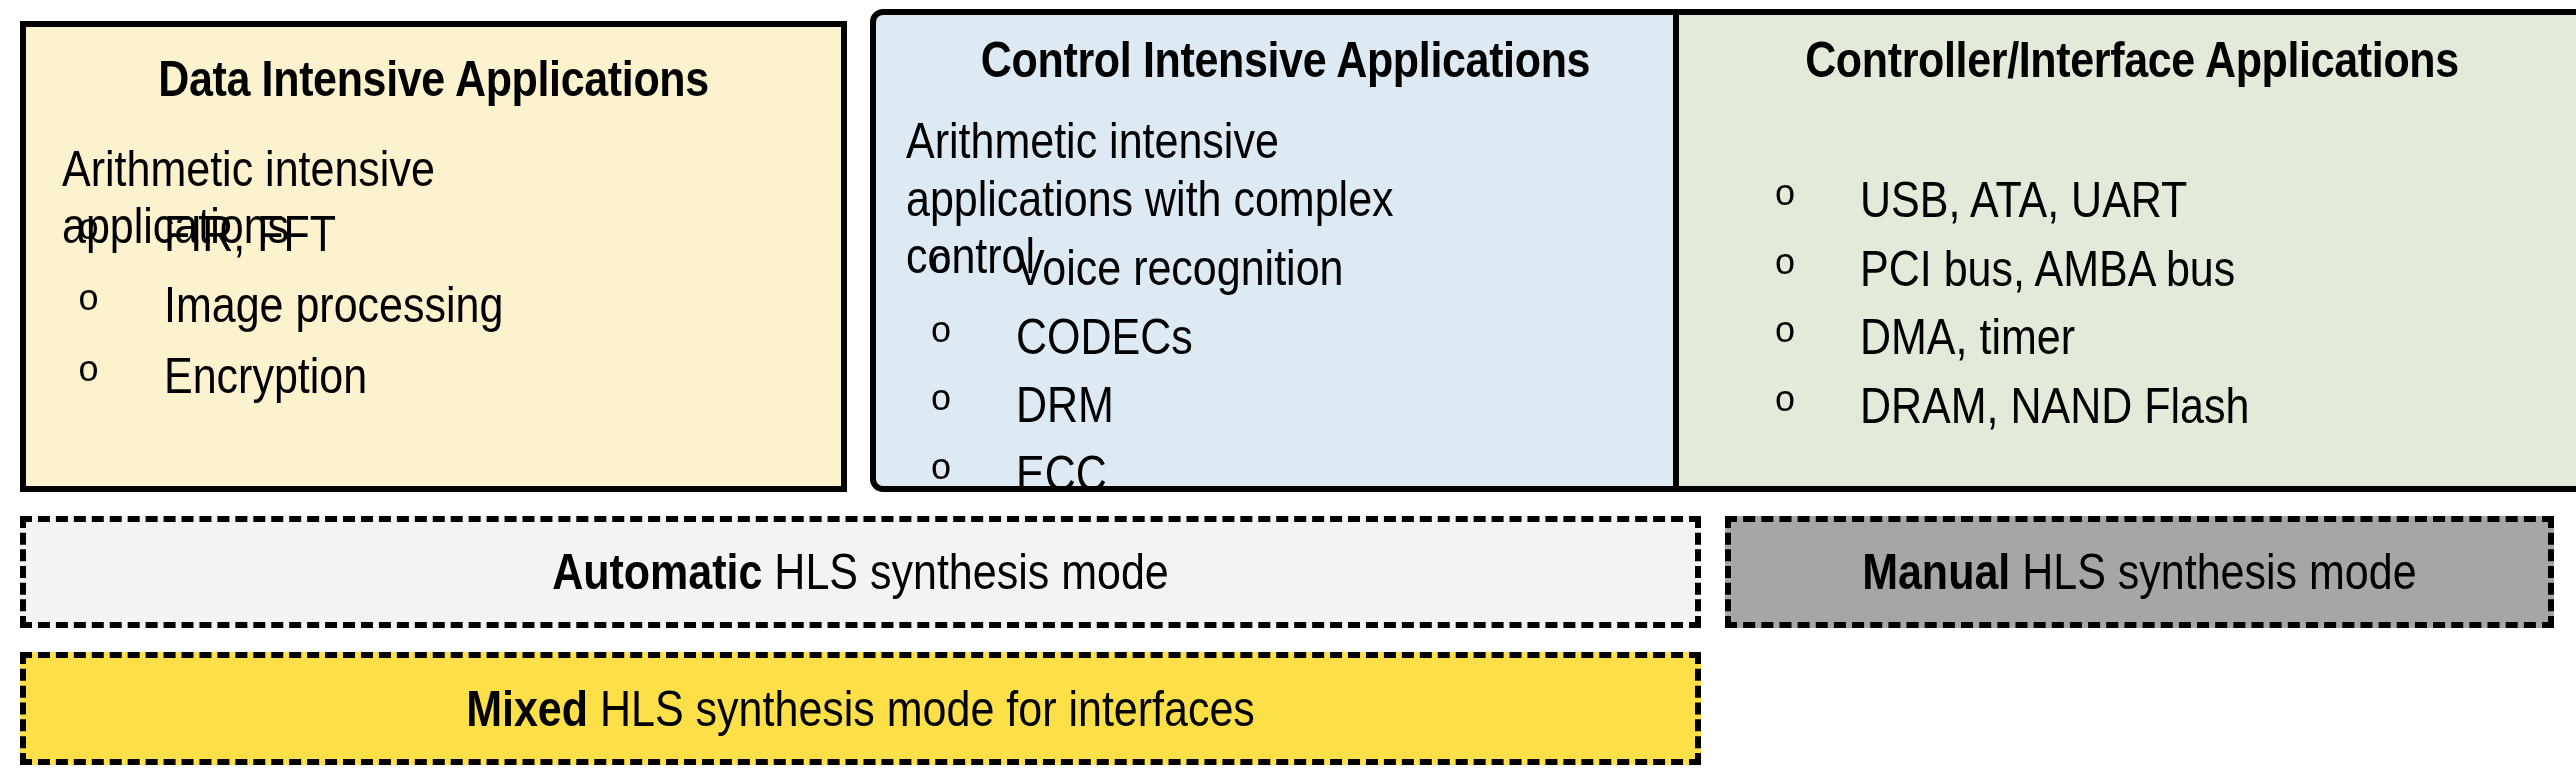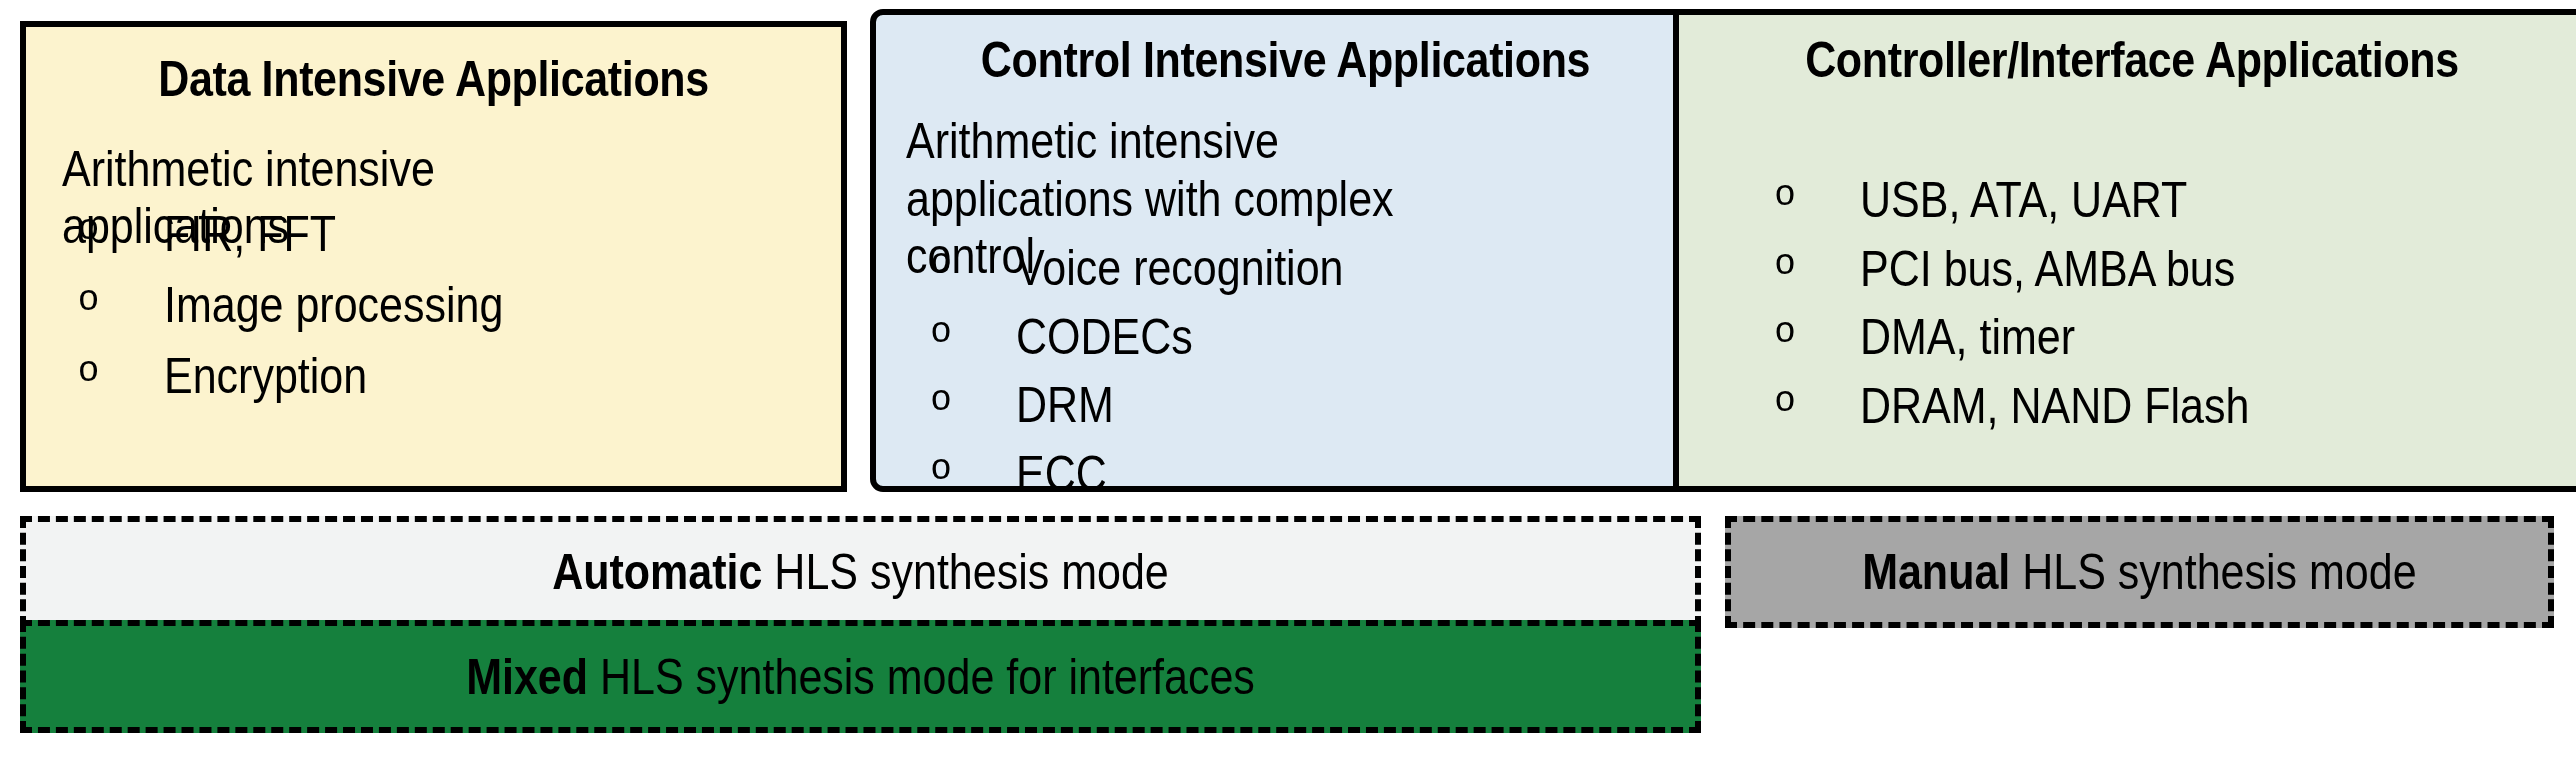--- a/index.html
+++ b/index.html
@@ -172,20 +172,20 @@
       <b>Manual</b><span> HLS synthesis mode</span>
     </div>
   </div>
 
   <div class="mode-bar" style="left:19.6px; top:516px; width:1681px; height:112px; background:#F2F3F3;">
     <div class="mode-label">
       <b>Automatic</b><span> HLS synthesis mode</span>
     </div>
   </div>
 
-  <div class="mode-bar" style="left:19.6px; top:620px; width:1681px; height:113px; background:#15803d;">
+  <div class="mode-bar" style="left:19.6px; top:652px; width:1681px; height:113px; background:#fde047;">
     <div class="mode-label">
       <b>Mixed</b><span> HLS synthesis mode for interfaces</span>
     </div>
   </div>
 
 </div>
 
 
 </body></html>

